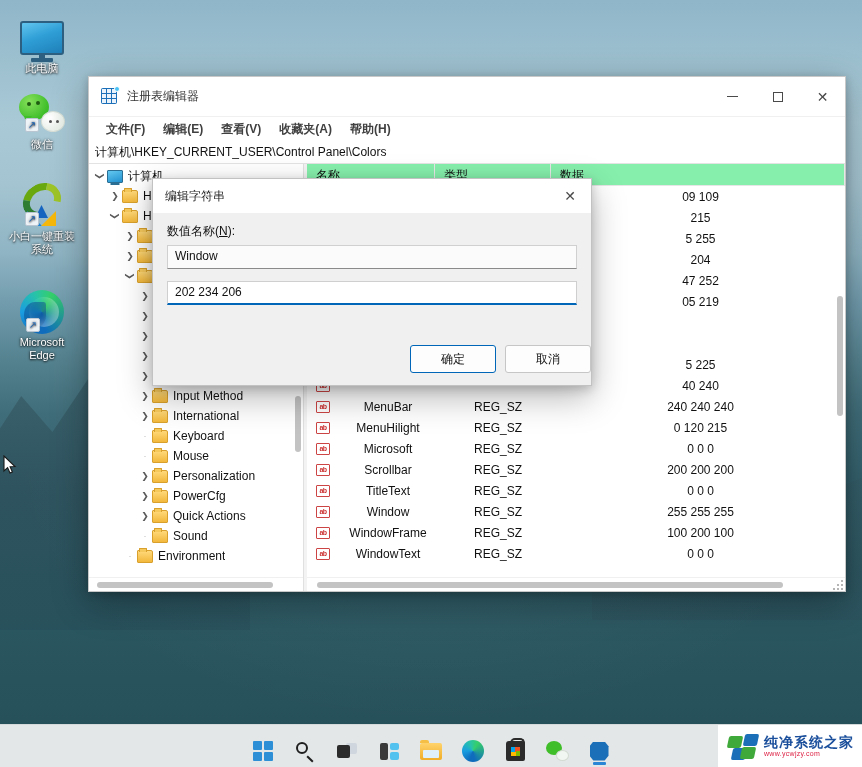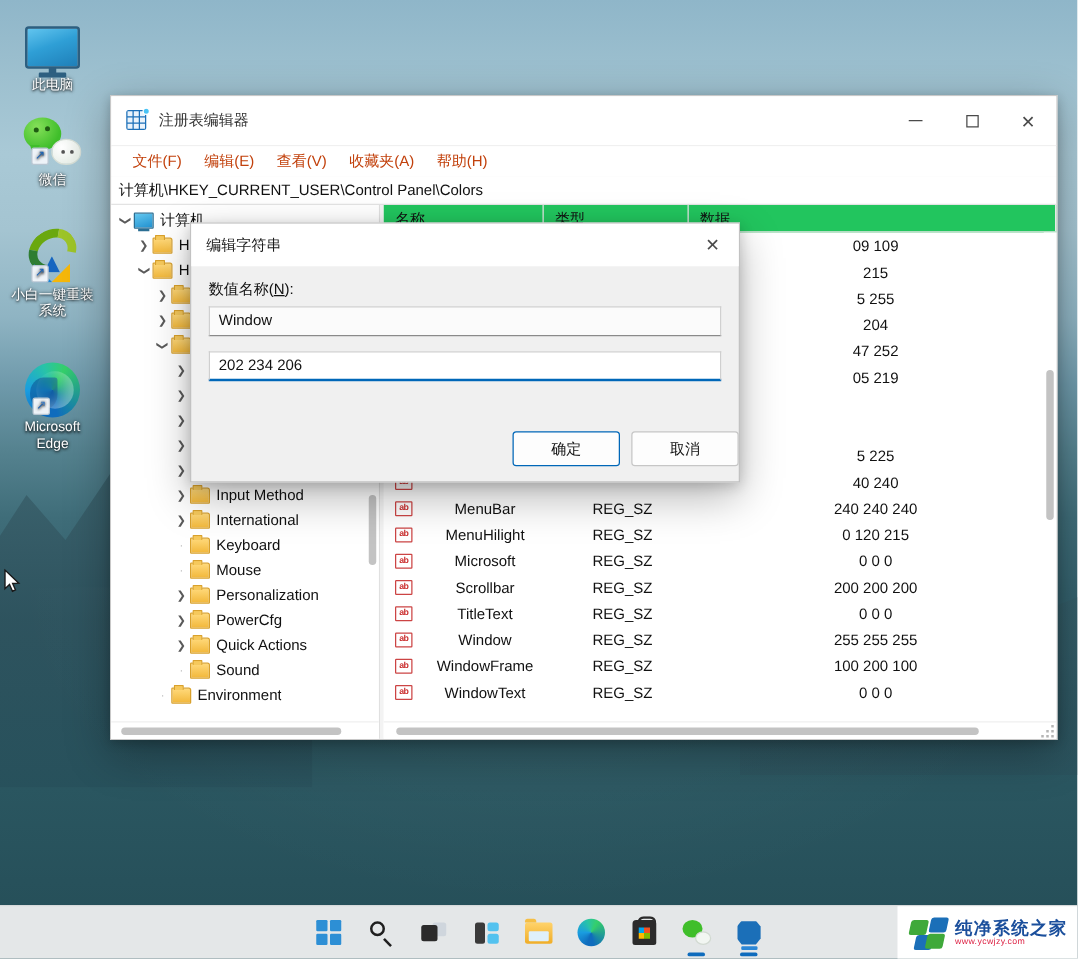--- a/index.html
+++ b/index.html
@@ -116,21 +116,21 @@
   #title-text { margin-left: 8px; font-size: 12px; color: #333; }
   #win-controls { margin-left: auto; display: flex; height: 40px; }
   .wbtn { width: 45px; height: 40px; display:flex; align-items:center; justify-content:center;
     font-size: 12px; color:#4a4a4a; }
   .wglyph-min { width:11px; height:1px; background:#4a4a4a; }
   .wglyph-max { width:10px; height:10px; border:1px solid #4a4a4a; }
   .wglyph-close { font-size:14px; line-height:1; }
 
   #menubar { height: 24px; background:#fff; display:flex; align-items:center;
     padding-left: 8px; flex:none; }
-  .menu-item { font-size: 12px; color: #c2410c; padding: 3px 9px; }
+  .menu-item { font-size: 12px; color: #404040; padding: 3px 9px; font-weight: bold; }
 
   #addressbar { height: 23px; background:#fff; display:flex; align-items:center;
     padding-left: 6px; border-bottom: 1px solid #e3e3e3; flex:none; }
   #address-text { font-size: 12px; color:#111; }
 
   #panes { flex: 1; display: flex; background:#fff; min-height: 0; position: relative; }
 
   
   #tree-pane { width: 215px; background:#fff; position: relative;
     border-right: 1px solid #e0e0e0; display:flex; flex-direction:column; }
@@ -153,21 +153,21 @@
   #tree-vscroll { position:absolute; right:0; top:0; width:10px; height:100%; background:#fff; }
   #tree-vthumb { position:absolute; left:2px; top:232px; width:6px; height:56px; background:#c3c3c3; border-radius:3px; }
   #tree-hscroll { height:14px; background:#fff; position:relative; flex:none; border-top:1px solid #f0f0f0;}
   #tree-hthumb { position:absolute; left:8px; top:4px; width:176px; height:6px; background:#c3c3c3; border-radius:3px; }
 
   
   #splitter { width: 3px; background:#f3f3f3; cursor: col-resize; }
 
   
   #list-pane { flex:1; background:#fff; display:flex; flex-direction:column; min-width:0; position:relative; }
-  #list-header { height: 22px; display:flex; background:#22c55e; border-bottom:1px solid #e6e6e6; flex:none; }
+  #list-header { height: 22px; display:flex; background:#86efac; border-bottom:1px solid #e6e6e6; flex:none; }
   .lh { font-size:12px; color:#111; padding: 3px 0 0 9px; border-right:1px solid #e6e6e6; }
   .lh.c1 { width: 128px; }
   .lh.c2 { width: 116px; }
   .lh.c3 { flex:1; }
   #list-rows { flex:1; overflow:hidden; position:relative;text-align:center; }
   .lrow { height: 21px; display:flex; align-items:center; font-size:12px; color:#111; }
   .lrow .ab {
     width:14px; height:12px; flex:none; margin:0 6px 0 9px; background:#fff;
     border:1px solid #c44; border-radius:1px; font-size:7px; color:#c33;
     display:flex; align-items:center; justify-content:center; font-weight:bold; letter-spacing:-.5px;
@@ -207,21 +207,21 @@
     gap: 9px; flex:none; }
   .dbtn { width:86px; height:28px; background:#fdfdfd; border:1px solid #c6c6c6; border-radius:3px;
     font-size:12px; color:#111; display:flex; align-items:center; justify-content:center;
     font-family: "Liberation Sans", sans-serif; }
   .dbtn.primary { border:1.5px solid #0067b8; }
 
   
   #taskbar {
     position:absolute; left:0; bottom:0; width:862px; height:43px;
     background: rgba(243,243,243,.93);
-    display:flex; align-items:center; justify-content:center; gap:10px;
+    display:flex; align-items:flex-end; justify-content:center; gap:10px;
     border-top: 1px solid rgba(0,0,0,.06);
   }
   .tb { width:32px; height:32px; display:flex; align-items:center; justify-content:center; border-radius:4px; position:relative; }
   .tb .active-dot { position:absolute; bottom:-3px; left:50%; transform:translateX(-50%);
     width:14px; height:3px; border-radius:2px; background:#0f6cbd; }
 
   .ic-start { width:20px;height:20px;display:grid;grid-template-columns:1fr 1fr;grid-template-rows:1fr 1fr;gap:2px;}
   .ic-start i{background:#2d8fd5;display:block;border-radius:1px;}
   .ic-search { width:18px;height:18px;position:relative; }
   .ic-search i{position:absolute;left:0;top:0;width:12px;height:12px;border:2px solid #1f1f1f;border-radius:50%;}

